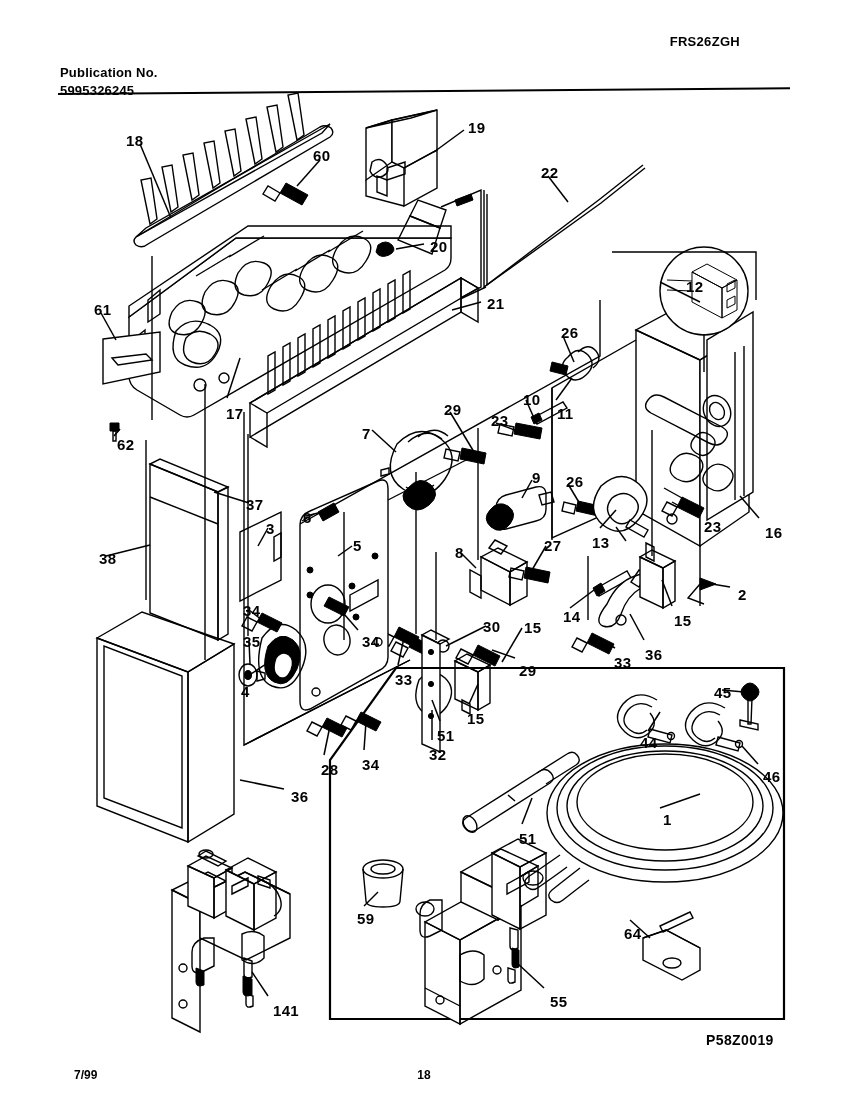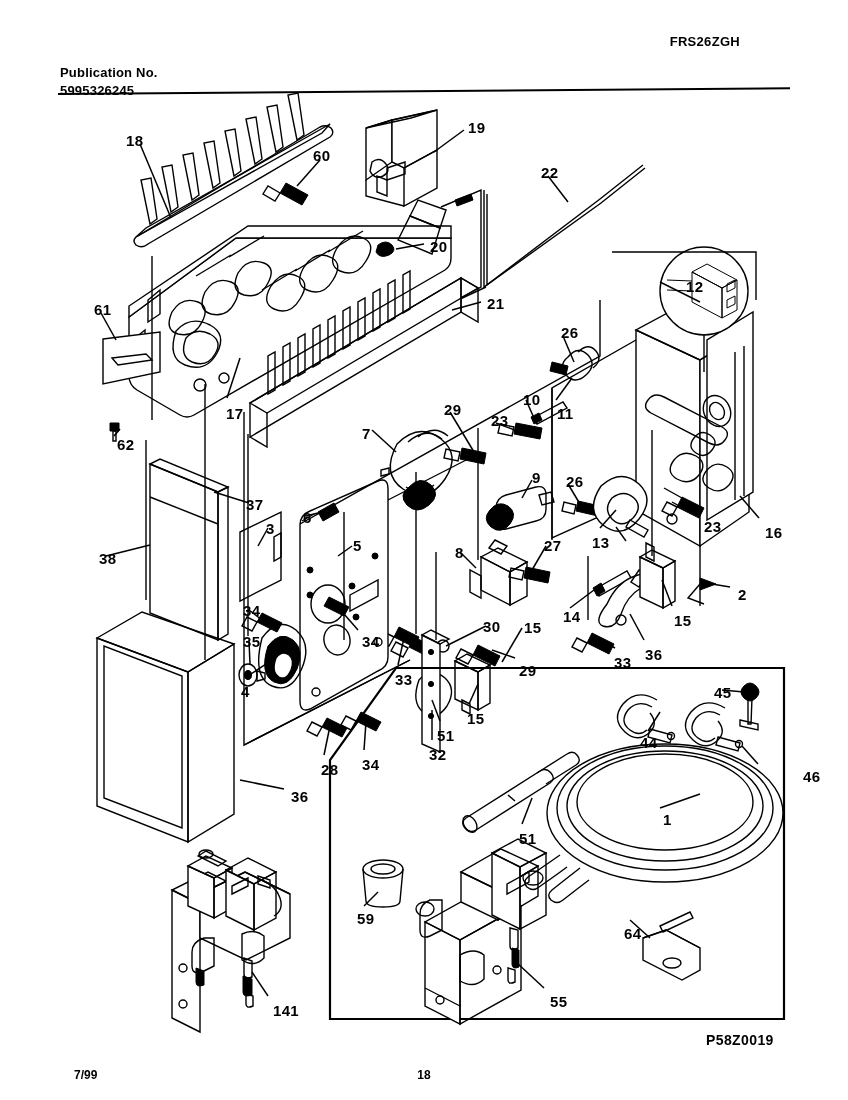--- a/index.html
+++ b/index.html
@@ -532,21 +532,21 @@
       <div class="lbl" style="left: 645px; top: 647px;">36</div>
       <div class="lbl" style="left: 519px; top: 663px;">29</div>
       <div class="lbl" style="left: 467px; top: 711px;">15</div>
       <div class="lbl" style="left: 437px; top: 728px;">51</div>
       <div class="lbl" style="left: 321px; top: 762px;">28</div>
       <div class="lbl" style="left: 362px; top: 757px;">34</div>
       <div class="lbl" style="left: 429px; top: 747px;">32</div>
       <div class="lbl" style="left: 291px; top: 789px;">36</div>
       <div class="lbl" style="left: 714px; top: 685px;">45</div>
       <div class="lbl" style="left: 640px; top: 735px;">44</div>
-      <div class="lbl" style="left: 763px; top: 769px; padding-left: 40px;">46</div>
+      <div class="lbl" style="left: 763px; top: 769px;">46</div>
       <div class="lbl" style="left: 519px; top: 831px;">51</div>
       <div class="lbl" style="left: 663px; top: 812px;">1</div>
       <div class="lbl" style="left: 357px; top: 911px;">59</div>
       <div class="lbl" style="left: 624px; top: 926px;">64</div>
       <div class="lbl" style="left: 550px; top: 994px;">55</div>
       <div class="lbl" style="left: 273px; top: 1003px;">141</div>
     </div>
 
 
   <div class="draw-code">P58Z0019</div>

